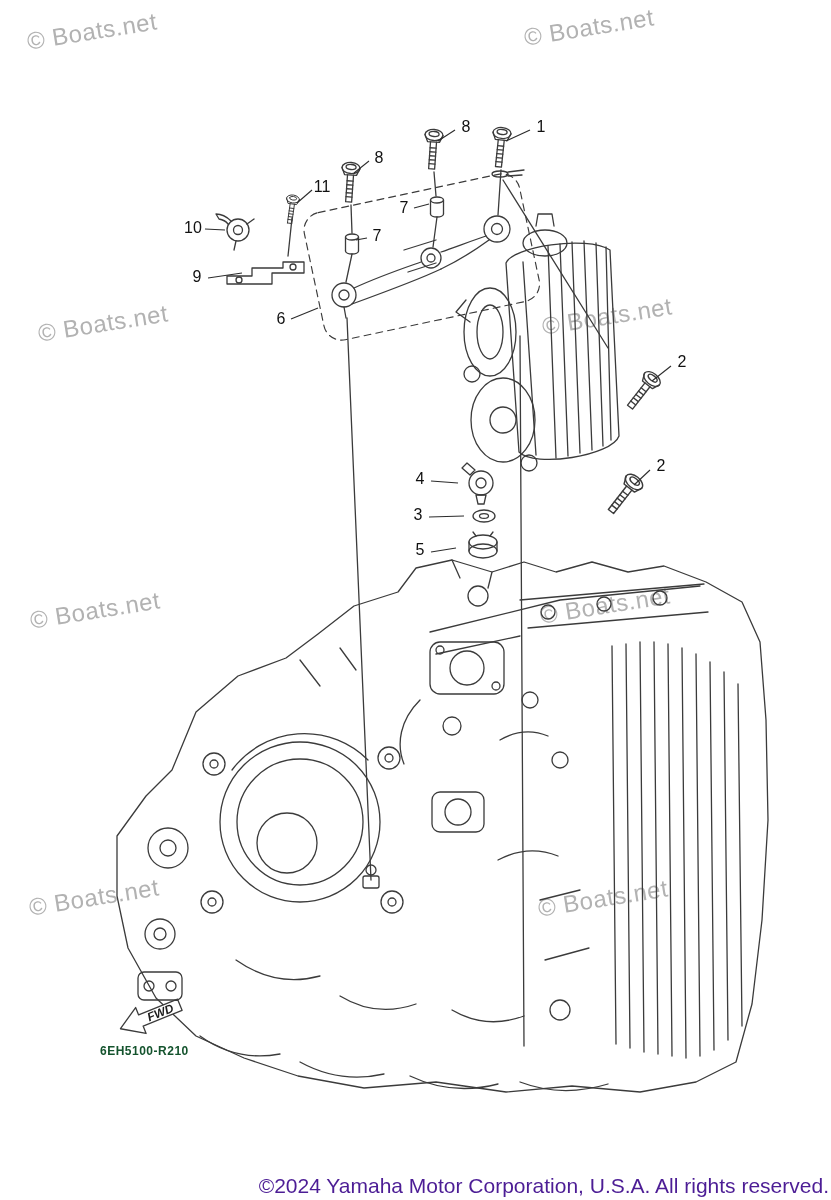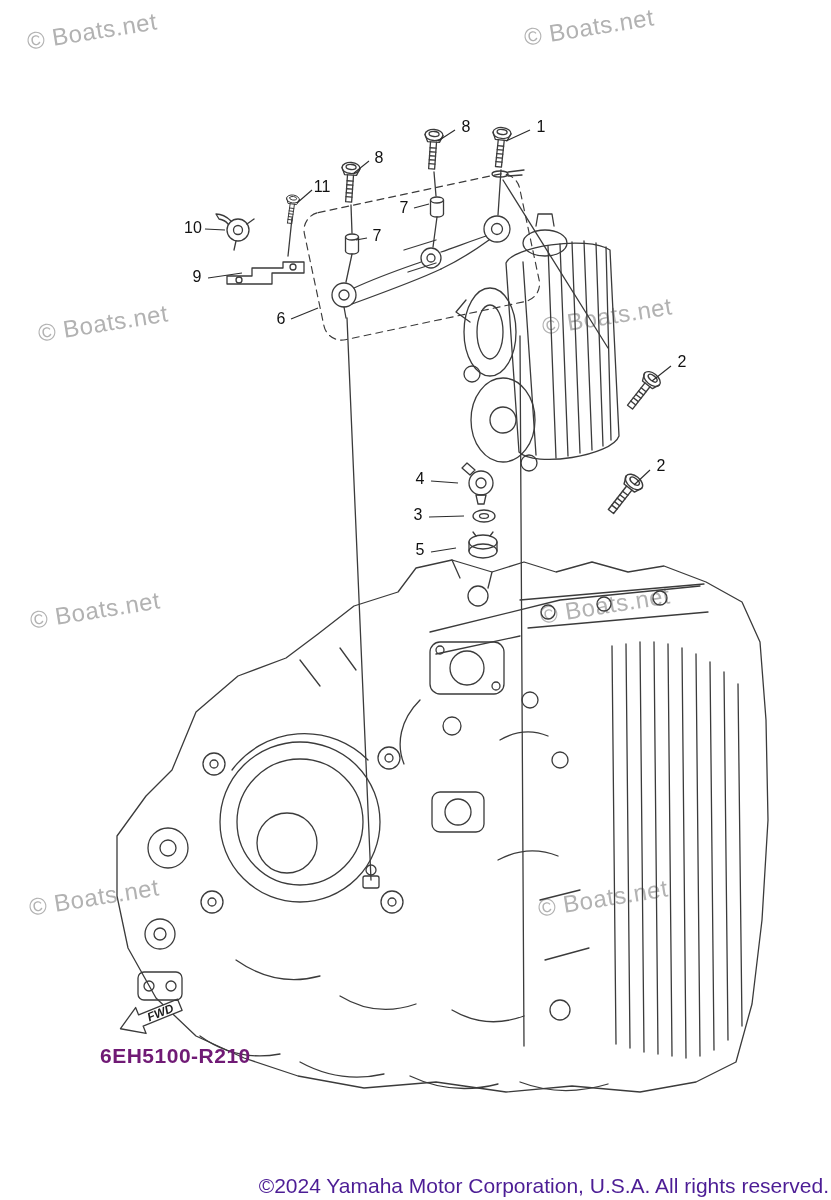--- a/index.html
+++ b/index.html
@@ -18,21 +18,21 @@
   #art{position:absolute;left:0;top:0;z-index:2;}
   
   #callout-layer{position:absolute;left:0;top:0;z-index:3;}
   .callout-line{stroke:#2c2c2c;stroke-width:1.1;}
   .callout-label{
     font-family:"Liberation Sans",sans-serif;font-size:16px;fill:#111;
     text-anchor:middle;
   }
   .diagram-code{
     position:absolute;left:100px;top:1044px;z-index:4;
-    font-size:21px;font-weight:600;color:#701a75;letter-spacing:.5px;
+    font-size:12px;font-weight:600;color:#14532d;letter-spacing:.5px;
   }
   .copyright{
     position:absolute;right:2px;top:1174px;z-index:4;
     font-family:Liberation Sans, sans-serif;
     font-size:21px;color:#4c1d95;white-space:nowrap;
   }
   .fwd-text{
     font-family:"Liberation Sans",sans-serif;font-size:12px;font-weight:bold;
     font-style:italic;fill:#1c1c1c;text-anchor:middle;
   }

